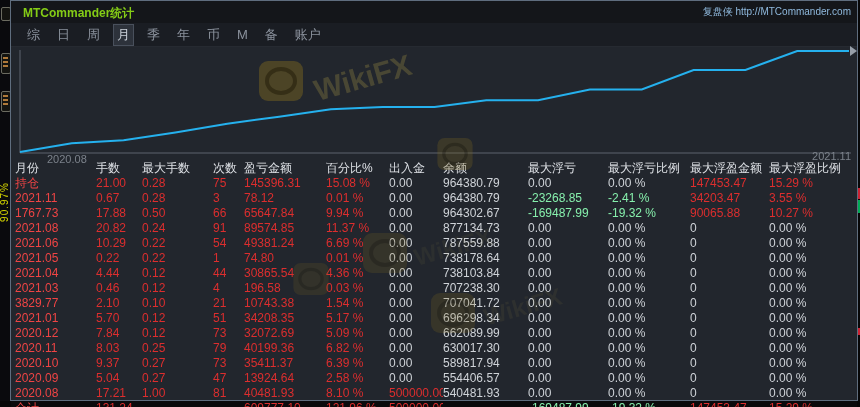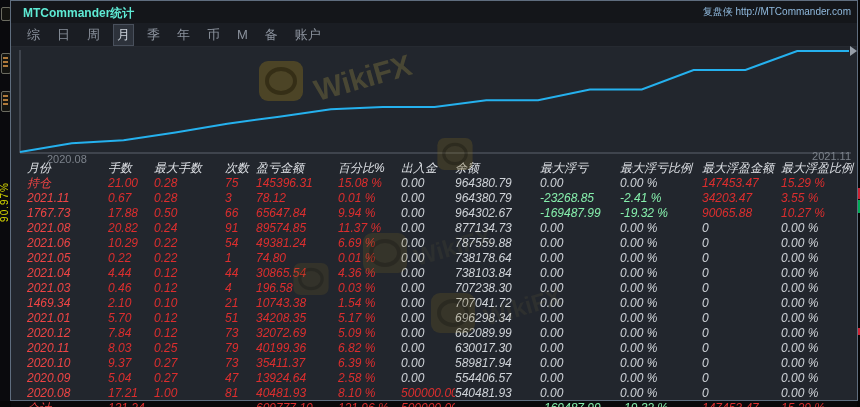--- a/index.html
+++ b/index.html
@@ -17,38 +17,38 @@
   .vtext{position:absolute;left:-1px;top:182px;writing-mode:vertical-rl;transform:rotate(180deg);
        color:#d6d600;font-size:10px;letter-spacing:1px;}
   .bstrip{position:absolute;left:0;top:401px;width:860px;height:6px;background:#060607;z-index:1;}
   .mark{position:absolute;}
 
   
   .win{position:absolute;left:10px;top:0;width:846px;height:399px;background:#22262d;
        border:1px solid #5f6d7e;z-index:2;}
 
   .titlebar{position:absolute;left:0;top:0;right:0;height:22px;background:#14161a;}
-  .title{position:absolute;left:12px;top:4px;color:#5eead4;font-weight:bold;font-size:12px;}
+  .title{position:absolute;left:12px;top:4px;color:#84cc16;font-weight:bold;font-size:12px;}
   .brand{position:absolute;right:6px;top:4px;color:#8fb9dd;font-size:10px;}
 
   .menubar{position:absolute;left:0;top:22px;right:0;height:24px;background:#1a1d23;
        border-bottom:1px solid #262a31;display:flex;align-items:center;gap:11px;
        padding-left:13px;color:#8a919c;font-size:13px;box-sizing:border-box;}
   .mi{padding:1px 3px;}
   .mi.active{background:#2d323b;box-shadow:0 0 0 1px #49505c;color:#ccd2da;}
 
   .chart-svg{position:absolute;left:0;top:0;pointer-events:none;}
   .xlab{position:absolute;color:#7c828b;font-size:11px;}
   .xlab-start{left:36px;top:152px;}
   .xlab-end{left:786px;top:149px;width:54px;text-align:right;}
 
   
   .table{position:absolute;left:0;top:160px;width:846px;font-size:12px;}
   .trow{display:grid;grid-template-columns:81px 46px 71px 31px 82px 63px 54px 85px 80px 82px 79px 88px;
-        height:15px;line-height:15px;padding-left:16px;white-space:nowrap;font-style:italic;}
+        height:15px;line-height:15px;padding-left:4px;white-space:nowrap;}
   .trow div{overflow:hidden;}
   .thead{color:#dde0e5;}
   .c-m{color:#ef4444;} .c-w{color:#cfd3d8;} .c-r{color:#dc2e2e;} .c-g{color:#86efac;}
   .row-total{background:#0a0a0c;}
 
   
   .wm{position:absolute;pointer-events:none;z-index:3;}
   .wm-logo{width:44px;height:40px;border-radius:9px;background:rgba(128,106,32,0.45);position:relative;}
   .wm-logo::after{content:"";position:absolute;inset:6px;border:4px solid rgba(35,30,10,0.55);border-radius:50%;}
   .wm-text{font-size:30px;font-weight:bold;color:rgba(165,150,70,0.30);transform:rotate(-16deg);}
@@ -247,21 +247,21 @@
         <div class="c-r">196.58</div>
         <div class="c-r">0.03 %</div>
         <div class="c-w">0.00</div>
         <div class="c-w">707238.30</div>
         <div class="c-w">0.00</div>
         <div class="c-w">0.00 %</div>
         <div class="c-w">0</div>
         <div class="c-w">0.00 %</div>
       </div>
       <div class="trow">
-        <div class="c-m">1469.34</div>
+        <div class="c-m">3829.77</div>
         <div class="c-r">2.10</div>
         <div class="c-r">0.10</div>
         <div class="c-r">21</div>
         <div class="c-r">10743.38</div>
         <div class="c-r">1.54 %</div>
         <div class="c-w">0.00</div>
         <div class="c-w">707041.72</div>
         <div class="c-w">0.00</div>
         <div class="c-w">0.00 %</div>
         <div class="c-w">0</div>

